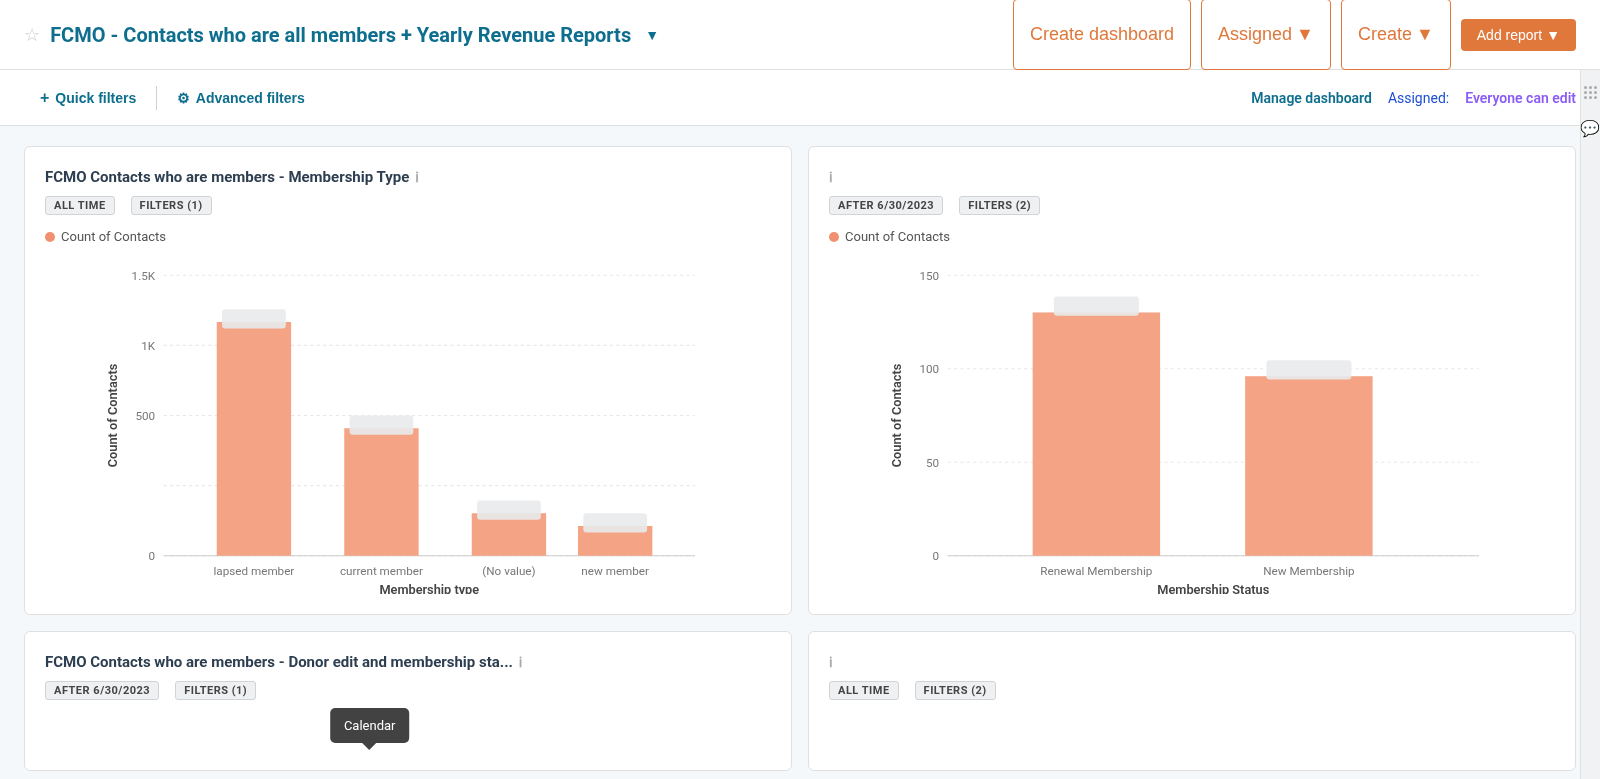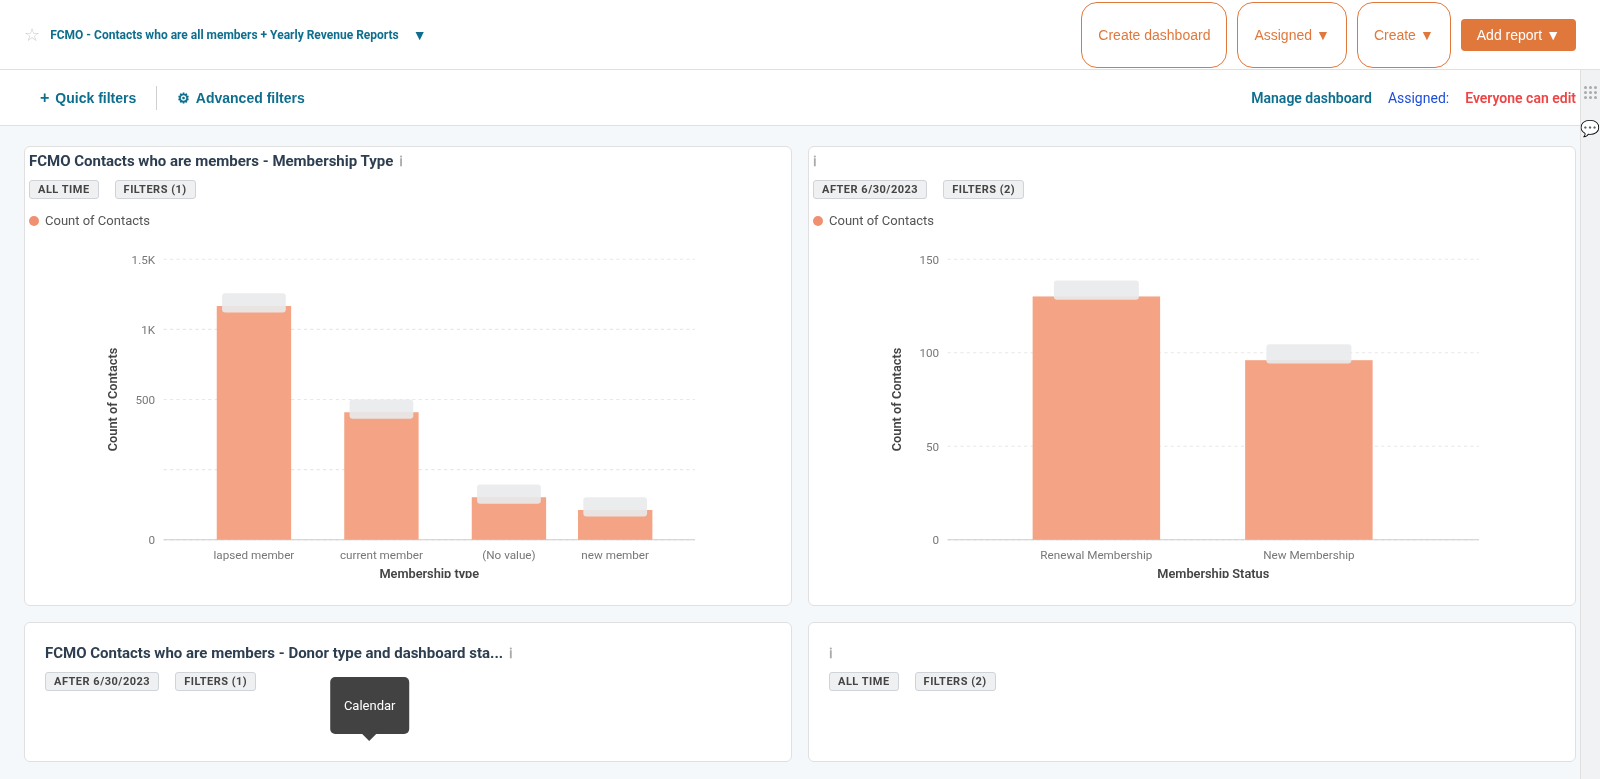--- a/index.html
+++ b/index.html
@@ -15,37 +15,37 @@
       align-items: center;
       justify-content: space-between;
     }
     .header-left {
       display: flex;
       align-items: center;
       gap: 10px;
     }
     .star-icon { color: #ccc; font-size: 18px; cursor: pointer; }
     .dashboard-title {
-      font-size: 12px;
+      font-size: 20px;
       font-weight: 700;
       color: #0d6e8e;
     }
     .chevron-down { color: #0d6e8e; font-size: 14px; margin-left: 4px; }
     .header-actions {
       display: flex;
       align-items: center;
       gap: 10px;
     }
     .btn-outline {
       border: 1px solid #e0783c;
       color: #e0783c;
       background: #fff;
       padding: 24px 16px;
-      border-radius: 16px;
-      font-size: 14px;
+      border-radius: 4px;
+      font-size: 18px;
       cursor: pointer;
       display: flex;
       align-items: center;
       gap: 4px;
     }
     .btn-primary {
       border: none;
       background: #e0783c;
       color: #fff;
       padding: 8px 16px;
@@ -99,38 +99,38 @@
     .manage-dashboards {
       color: #0d6e8e;
       font-weight: 600;
       cursor: pointer;
     }
     .assigned-text {
       color: #1d4ed8;
       text-align: right;
     }
     .assigned-value {
-      color: #ef4444;
+      color: #8b5cf6;
       font-weight: 600;
     }
 
     
     .main-content {
       padding: 20px 24px;
       display: grid;
       grid-template-columns: 1fr 1fr;
       gap: 16px;
     }
 
     
     .chart-card {
       background: #fff;
       border: 1px solid #e0e0e0;
       border-radius: 6px;
-      padding: 4px;
+      padding: 20px;
       min-height: 460px;
     }
     .chart-card-bottom {
       background: #fff;
       border: 1px solid #e0e0e0;
       border-radius: 6px;
       padding: 20px;
       min-height: 140px;
     }
     .card-title {
@@ -385,30 +385,30 @@
         <text x="200" y="302" class="x-axis-label-text" text-anchor="middle">Renewal Membership</text>
         <text x="400" y="302" class="x-axis-label-text" text-anchor="middle">New Membership</text>
 
         <text x="310" y="320" class="chart-axis-title" text-anchor="middle">Membership Status</text>
       </svg>
     </div>
   </div>
 
   <div class="chart-card-bottom" style="position:relative;">
     <div class="card-title">
-      <span>FCMO Contacts who are members - Donor type and dashboard sta...</span>
+      <span>FCMO Contacts who are members - Donor edit and membership sta...</span>
       <span class="info-icon">ℹ</span>
     </div>
     <div class="badges">
       <span class="badge">AFTER 6/30/2023</span>
       <span class="badge">FILTERS (1)</span>
     </div>
 
     <div style="position:absolute; bottom: 20px; left: 45%; transform:translateX(-50%);">
-      <div style="background: rgba(40,40,40,0.88); color:#fff; padding:21px 14px; border-radius:5px; font-size:13px; white-space:nowrap;">Calendar</div>
+      <div style="background: rgba(40,40,40,0.88); color:#fff; padding:10px 14px; border-radius:5px; font-size:13px; white-space:nowrap;">Calendar</div>
       <div style="width:0;height:0;border-left:7px solid transparent;border-right:7px solid transparent;border-top:7px solid rgba(40,40,40,0.88); margin:0 auto;"></div>
     </div>
   </div>
 
   <div class="chart-card-bottom">
     <div class="card-title">
       <span class="info-icon">ℹ</span>
     </div>
     <div class="badges">
       <span class="badge">ALL TIME</span>

